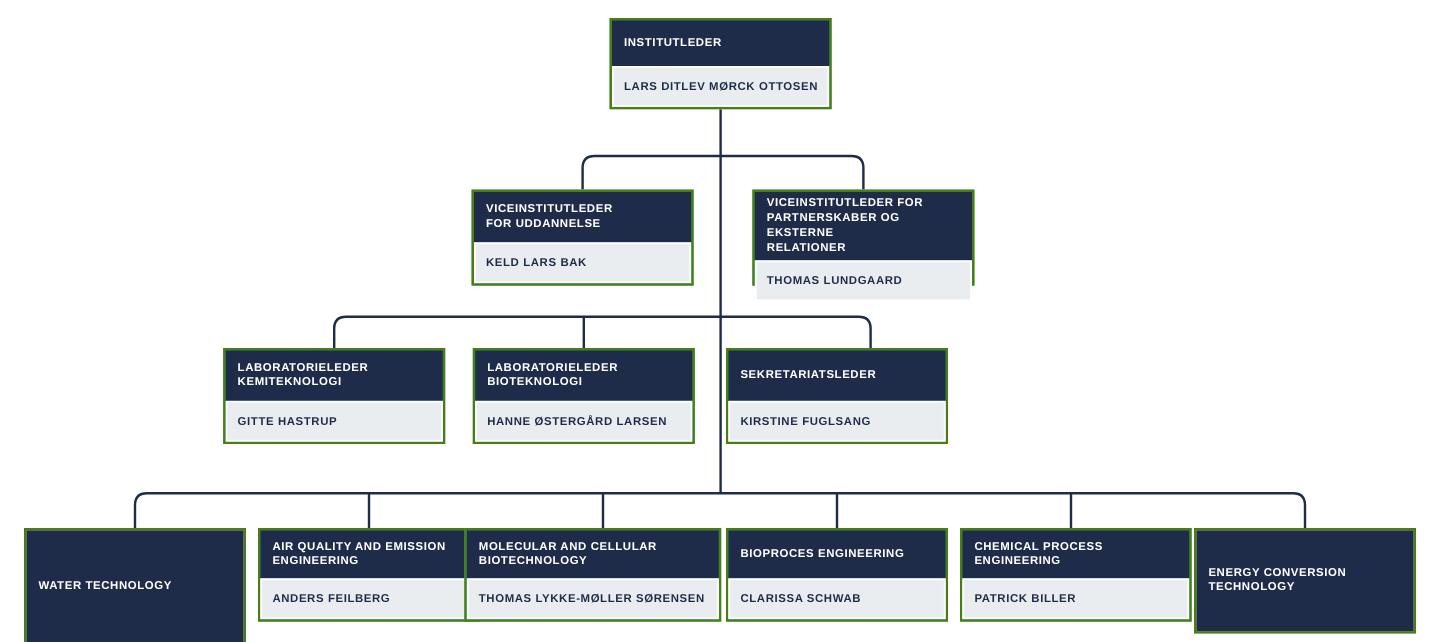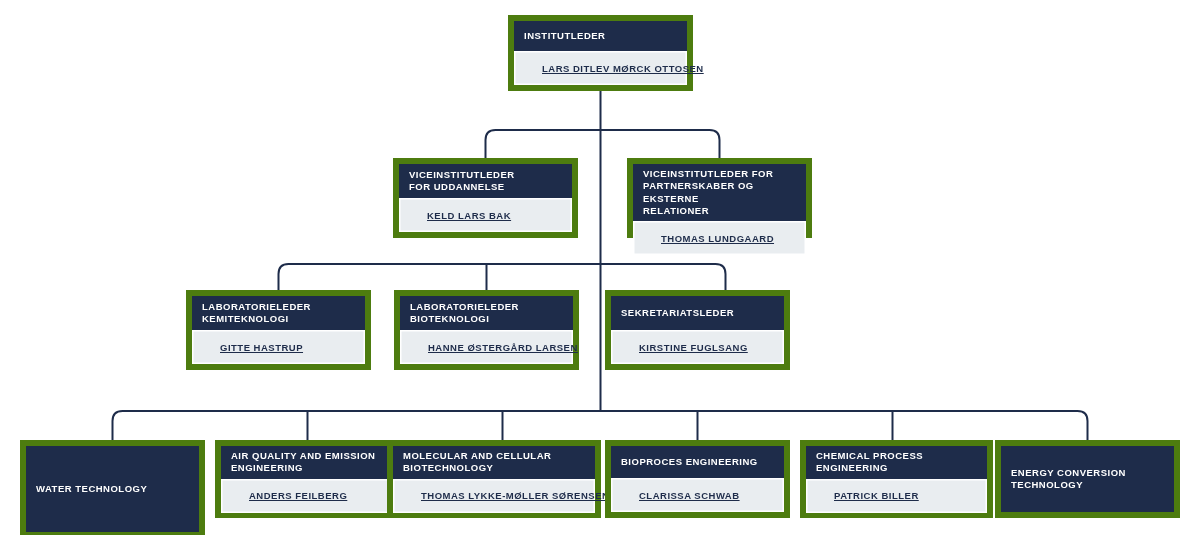--- a/index.html
+++ b/index.html
@@ -15,21 +15,21 @@
     position: absolute;
     left: 0; top: 0;
     width: 1200px; height: 535px;
     pointer-events: none;
   }
   .node {
     position: absolute;
     box-sizing: border-box;
     display: flex;
     flex-direction: column;
-    border: 6px solid #4d7c0f;
+    border: 2px solid #4d7c0f;
     background: #14b8a6;
   }
   .node .hd {
     flex: 1 1 auto;
     display: flex;
     align-items: center;
     background: #1e2c4a;
     color: #ffffff;
     padding: 4px 10px;
     font-size: 9.5px;
@@ -39,27 +39,26 @@
     white-space: pre-line;
     text-transform: uppercase;
   }
   .node .bd {
     flex: 0 0 34px;
     display: flex;
     align-items: center;
     background: #e9edf0;
     box-shadow: inset 0 0 0 1.5px #ffffff;
     color: #1e2c4a;
-    padding: 0 28px;
+    padding: 0 10px;
     font-size: 9.5px;
     font-weight: bold;
     letter-spacing: 0.5px;
     white-space: nowrap;
     text-transform: uppercase;
-    text-decoration: underline;
   }
 </style>
 </head>
 <body>
 
 <div class="canvas">
 
   <svg class="connectors" viewBox="0 0 1200 535" xmlns="http://www.w3.org/2000/svg">
     <g fill="none" stroke-width="2" stroke="#1e2c4a">
 
@@ -133,18 +132,18 @@
     <div class="hd">BIOPROCES ENGINEERING</div>
     <div class="bd">CLARISSA SCHWAB</div>
   </div>
 
   <div class="node" style="left:800px;top:440px;width:193px;height:78px">
     <div class="hd">CHEMICAL PROCESS
 ENGINEERING</div>
     <div class="bd">PATRICK BILLER</div>
   </div>
 
-  <div class="node" style="left:995px;top:440px;width:185px;height:78px">
+  <div class="node" style="left:995px;top:440px;width:185px;height:88px">
     <div class="hd">ENERGY CONVERSION
 TECHNOLOGY</div>
   </div>
 
 </div>
 
 </body></html>

